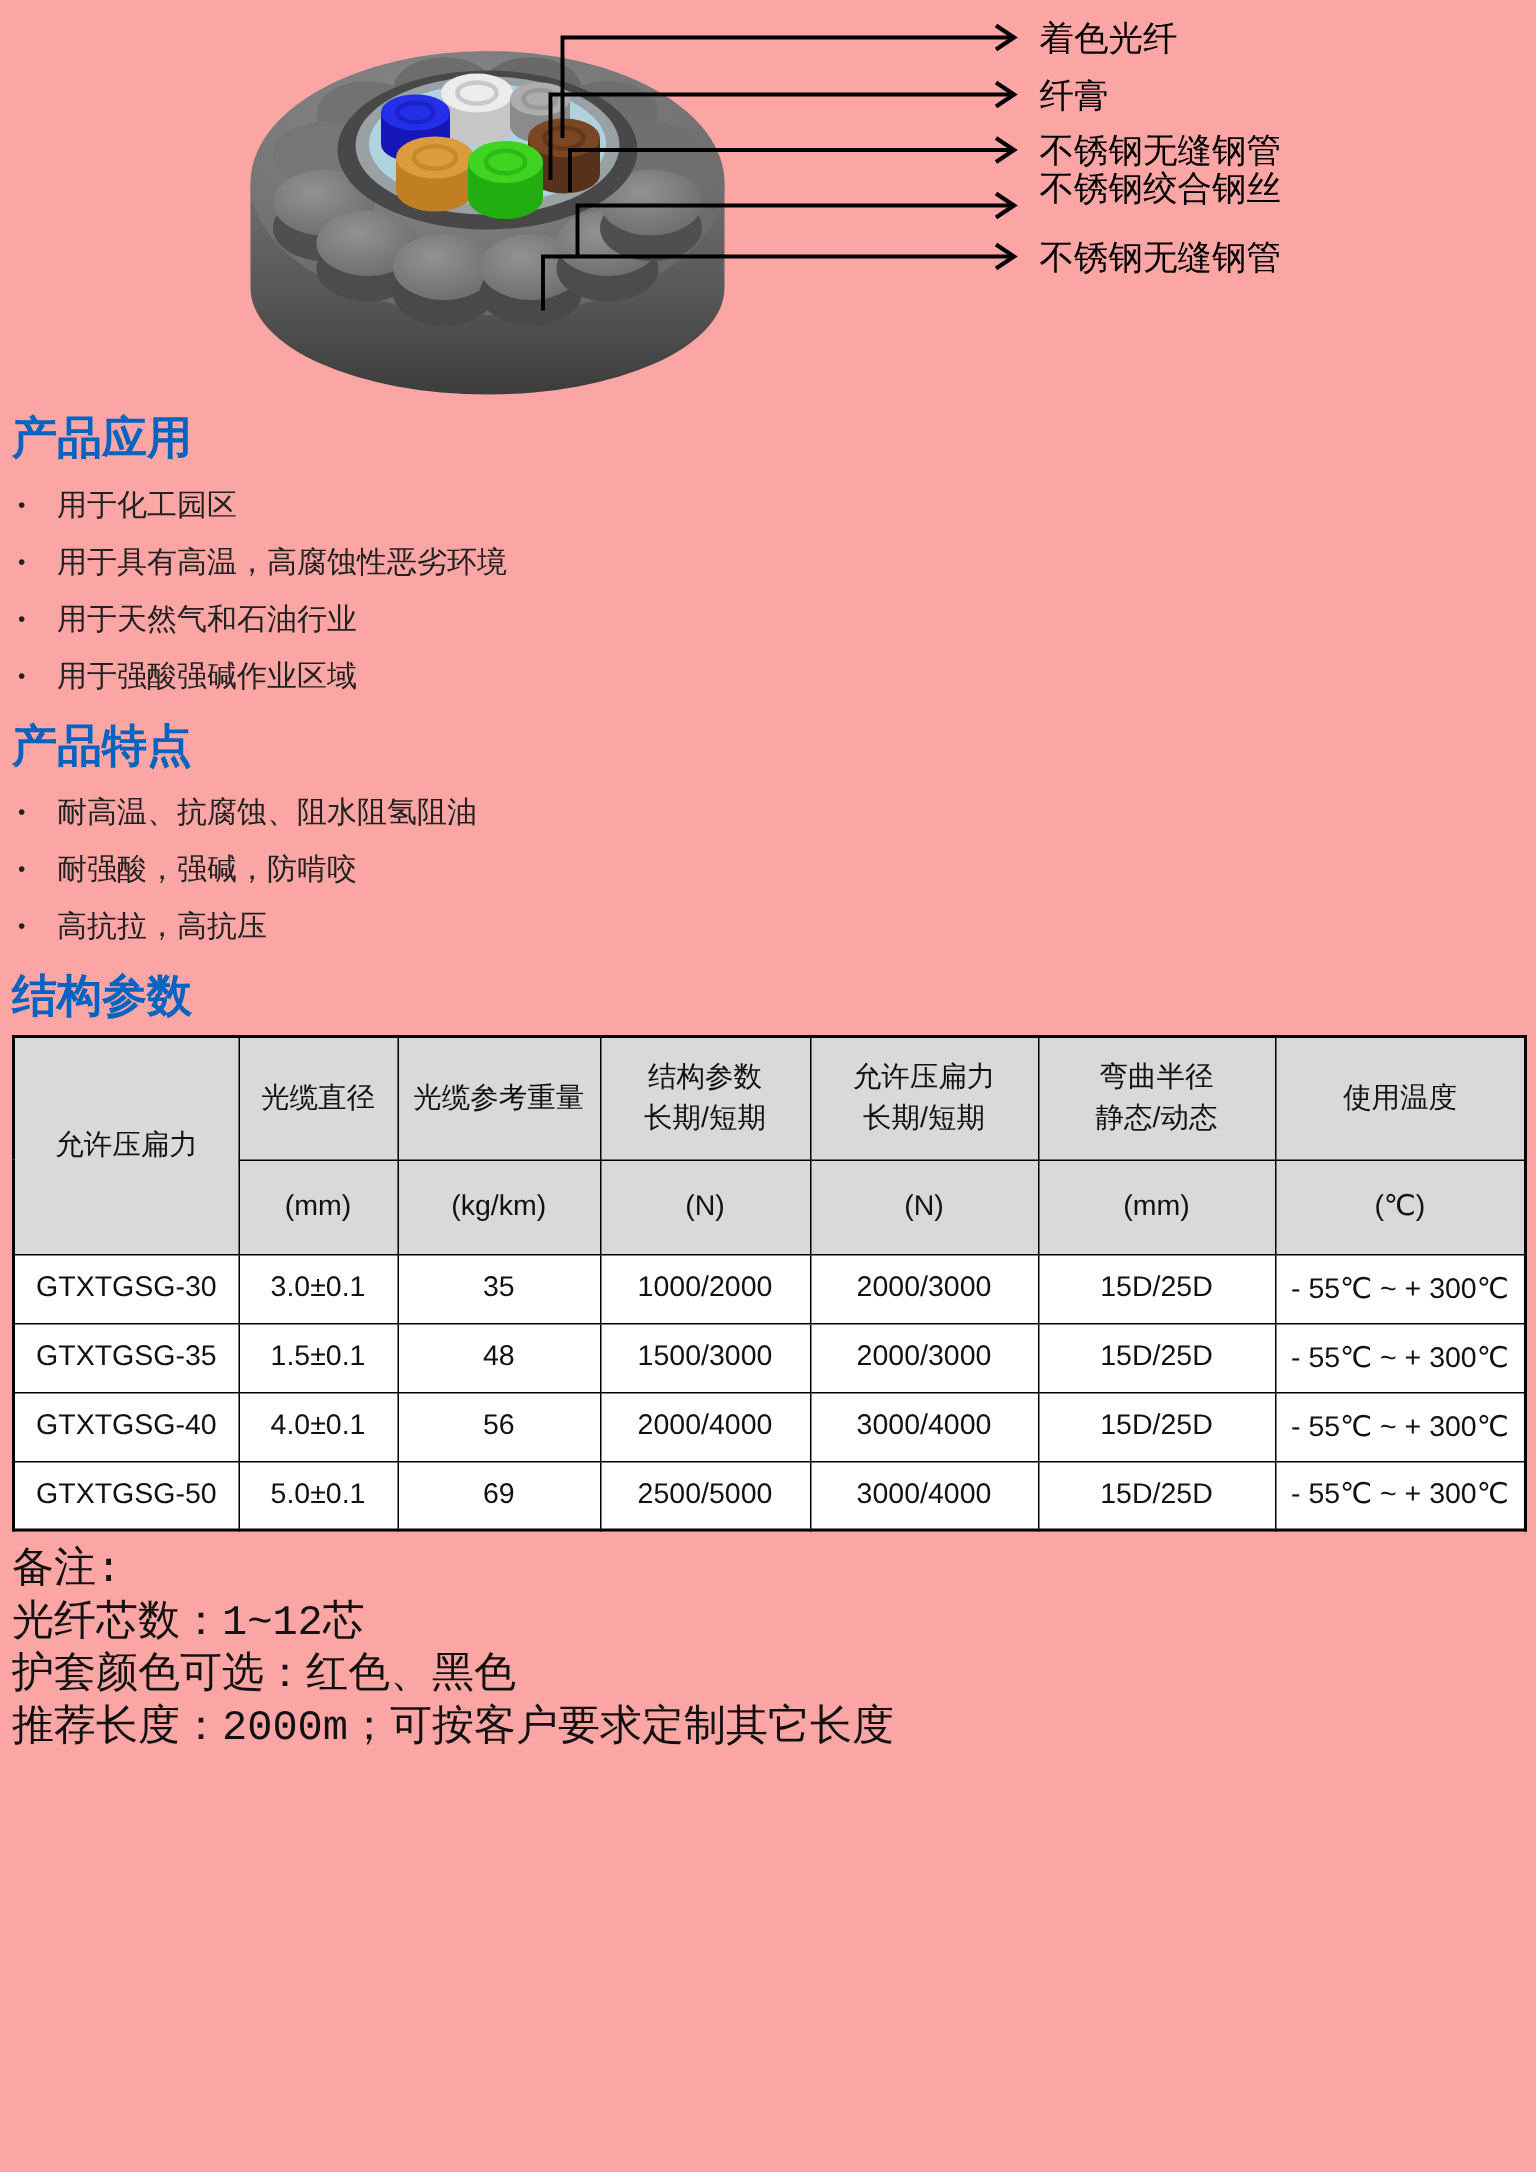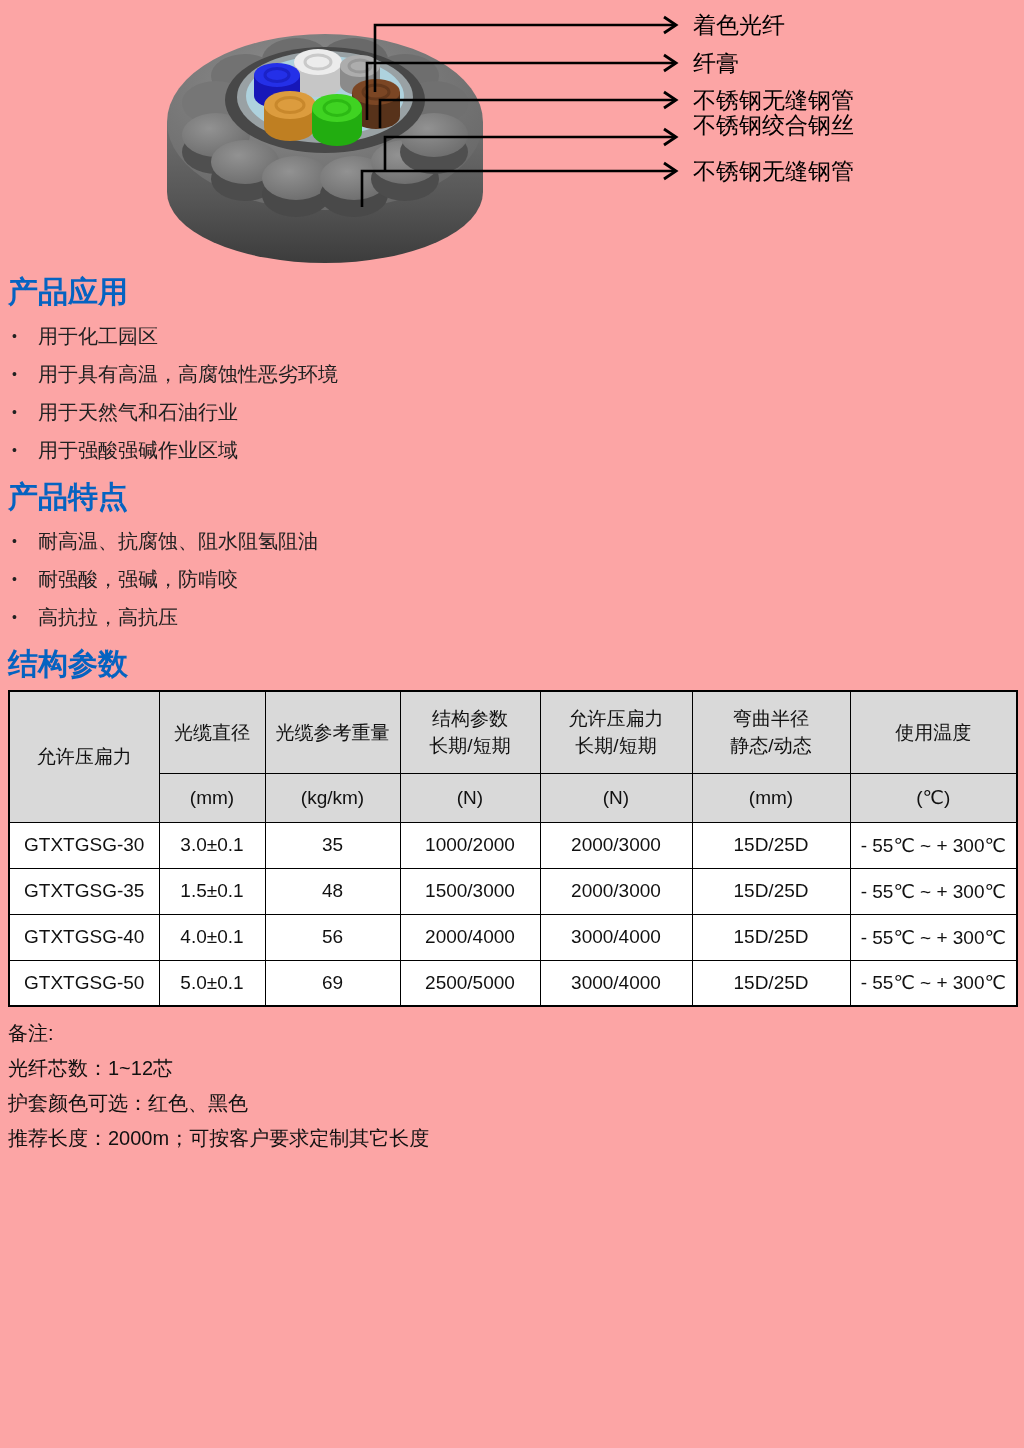--- a/index.html
+++ b/index.html
@@ -65,29 +65,30 @@
     border: 1.5px solid #000;
     text-align: center;
     vertical-align: middle;
     font-size: 19px;
     font-weight: normal;
     color: #111;
     padding: 0;
   }
   table.params thead th { background: #D9D9D9; }
   table.params tr.hrow1 th { height: 82px; line-height: 27px; }
-  table.params tr.hrow2 th { height: 49px; }
+  table.params tr.hrow2 th { height: 63px; }
   table.params tbody tr { height: 46px; background: #ffffff; }
   .h2line span { display: block; }
   
   .notes {
     margin: 9px 0 0 0;
-    font-size: 20px;
+    font-size: 28px;
     line-height: 35px;
     color: #111;
+    font-family: Liberation Mono, monospace;
   }
 </style>
 </head>
 <body>
 
 <div class="page">
 
   <div class="figure">
     <svg width="1024" height="270" viewBox="0 0 1024 270">
       <defs>

